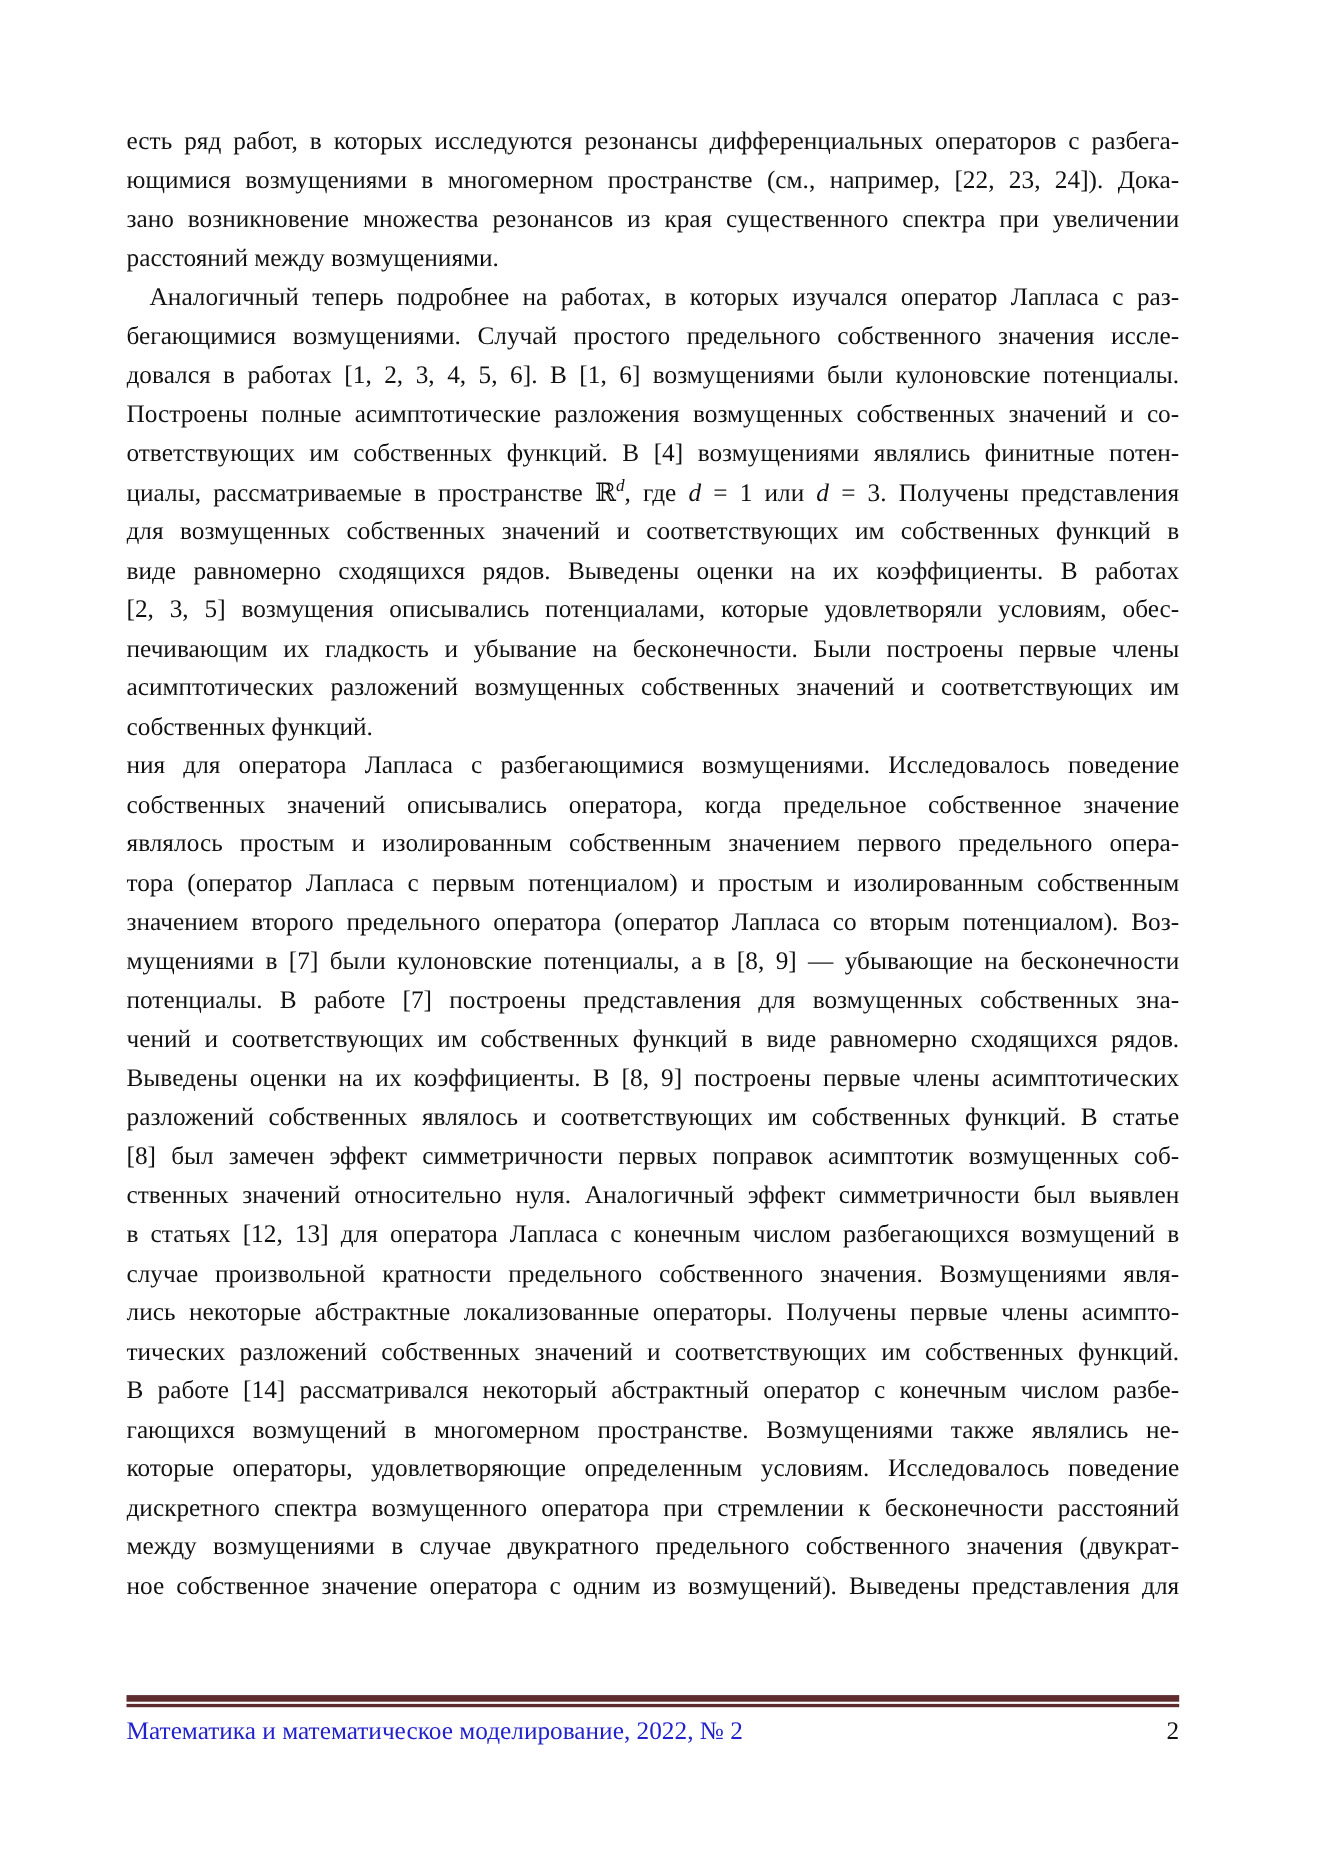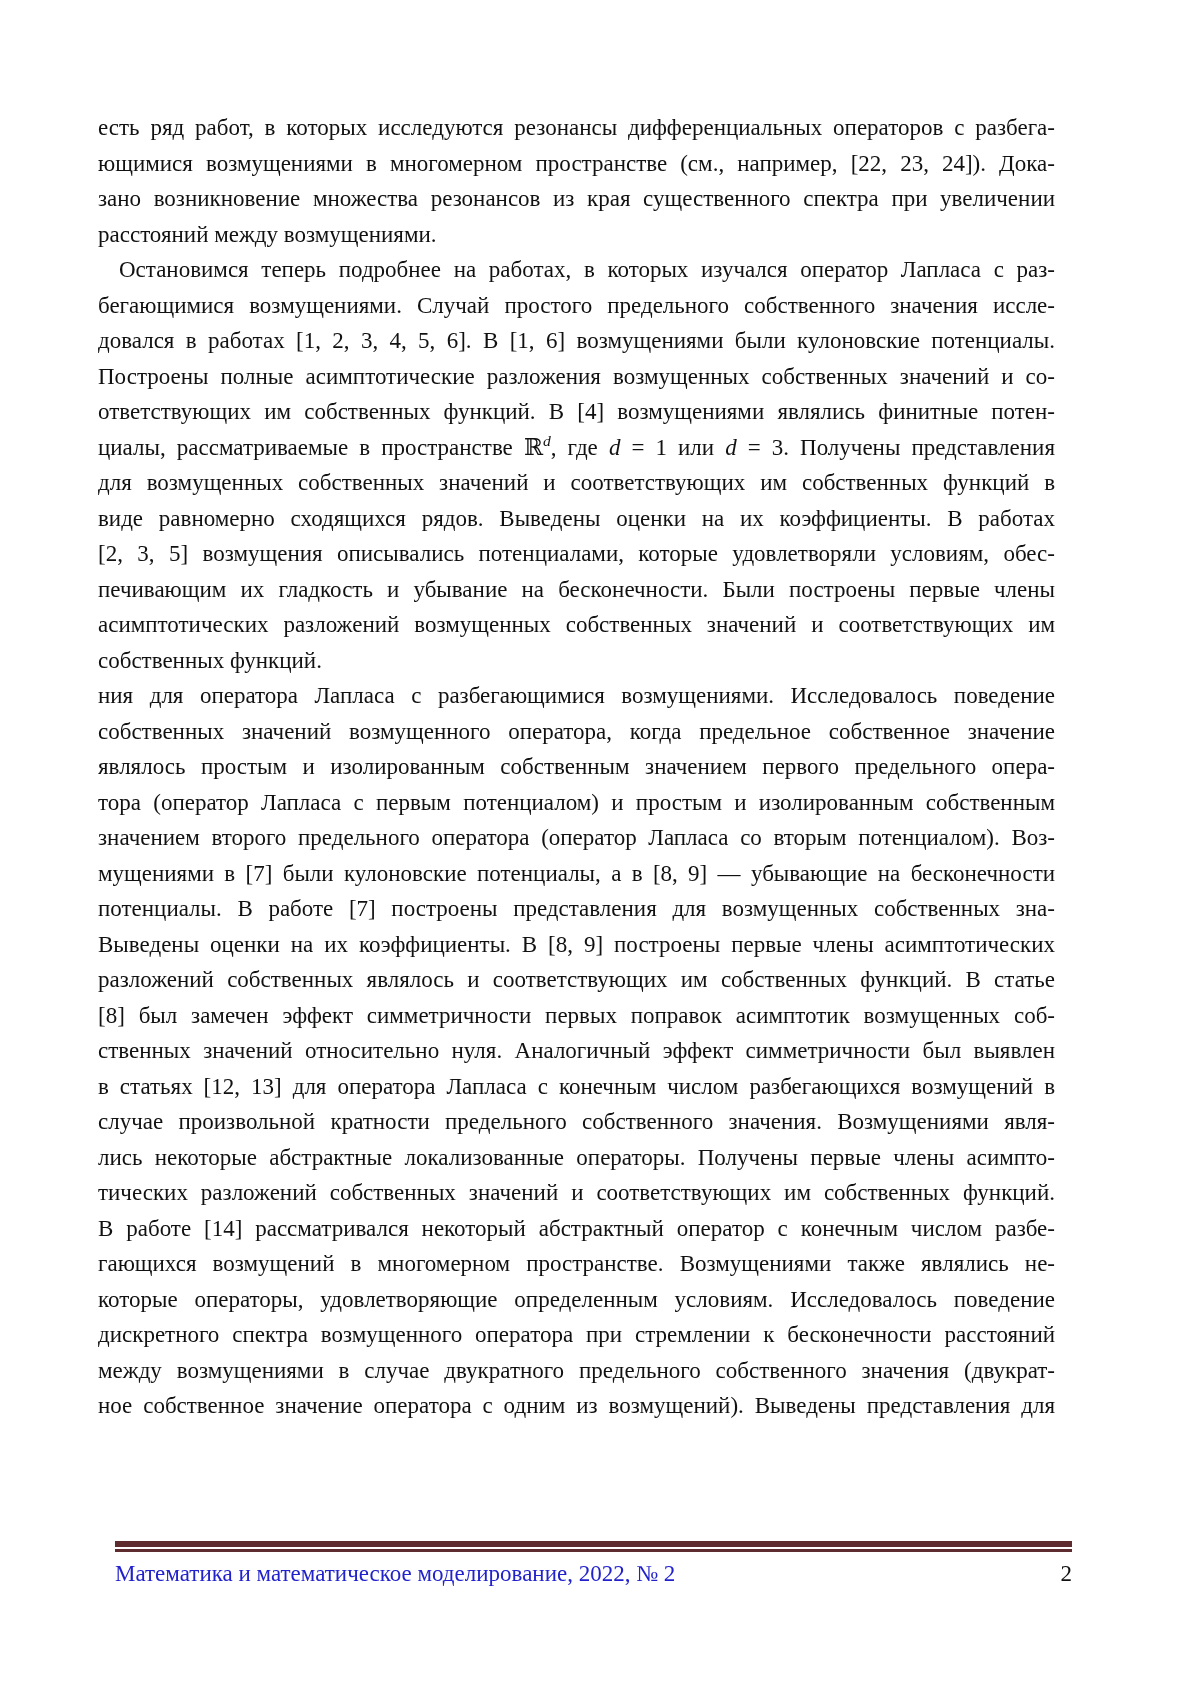--- a/index.html
+++ b/index.html
@@ -18,21 +18,21 @@
   }
   .page {
     position: absolute;
     left: 0; top: 0;
     width: 1200px; height: 1697px;
     background: #ffffff;
     overflow: hidden;
   }
   .content {
     position: absolute;
-    left: 98px;
+    left: 115px;
     top: 110px;
     width: 957px;
     font-size: 23px;
   }
   .para { margin: 0; }
   .line {
     height: 35.5px;
     line-height: 35.5px;
     text-align: justify;
     text-align-last: justify;
@@ -82,41 +82,42 @@
 <div class="page">
 
   <div class="content">
       <div class="para">
         <div class="line">есть ряд работ, в которых исследуются резонансы дифференциальных операторов с разбега-</div>
         <div class="line">ющимися возмущениями в многомерном пространстве (см., например, [22, 23, 24]).  Дока-</div>
         <div class="line">зано возникновение множества резонансов из края существенного спектра при увеличении</div>
         <div class="line lastline">расстояний между возмущениями.</div>
       </div>
       <div class="para">
-        <div class="line indent">Остановимся теперь подробнее на работах, в которых изучался оператор Лапласа с раз-</div>
+        <div class="line indent">Аналогичный теперь подробнее на работах, в которых изучался оператор Лапласа с раз-</div>
         <div class="line">бегающимися возмущениями.  Случай простого предельного собственного значения иссле-</div>
         <div class="line">довался в работах [1, 2, 3, 4, 5, 6].  В [1, 6] возмущениями были кулоновские потенциалы.</div>
         <div class="line">Построены полные асимптотические разложения возмущенных собственных значений и со-</div>
         <div class="line">ответствующих им собственных функций.  В [4] возмущениями являлись финитные потен-</div>
         <div class="line">циалы, рассматриваемые в пространстве <span class="bb">ℝ</span><sup><i>d</i></sup>, где <i>d</i> = 1 или <i>d</i> = 3.  Получены представления</div>
         <div class="line">для возмущенных собственных значений и соответствующих им собственных функций в</div>
         <div class="line">виде равномерно сходящихся рядов.  Выведены оценки на их коэффициенты.  В работах</div>
         <div class="line">[2, 3, 5] возмущения описывались потенциалами, которые удовлетворяли условиям, обес-</div>
         <div class="line">печивающим их гладкость и убывание на бесконечности.  Были построены первые члены</div>
         <div class="line">асимптотических разложений возмущенных собственных значений и соответствующих им</div>
         <div class="line lastline">собственных функций.</div>
       </div>
       <div class="para">
         <div class="line">ния для оператора Лапласа с разбегающимися возмущениями.  Исследовалось поведение</div>
-        <div class="line">собственных значений возмущенного оператора, когда предельное собственное значение</div>
+        <div class="line">собственных значений описывались оператора, когда предельное собственное значение</div>
         <div class="line">являлось простым и изолированным собственным значением первого предельного опера-</div>
         <div class="line">тора (оператор Лапласа с первым потенциалом) и простым и изолированным собственным</div>
         <div class="line">значением второго предельного оператора (оператор Лапласа со вторым потенциалом).  Воз-</div>
         <div class="line">мущениями в [7] были кулоновские потенциалы, а в [8, 9] — убывающие на бесконечности</div>
         <div class="line">потенциалы.  В работе [7] построены представления для возмущенных собственных зна-</div>
+        <div class="line">чений и соответствующих им собственных функций в виде равномерно сходящихся рядов.</div>
         <div class="line">Выведены оценки на их коэффициенты.  В [8, 9] построены первые члены асимптотических</div>
         <div class="line">разложений собственных являлось и соответствующих им собственных функций.  В статье</div>
         <div class="line">[8] был замечен эффект симметричности первых поправок асимптотик возмущенных соб-</div>
         <div class="line">ственных значений относительно нуля.  Аналогичный эффект симметричности был выявлен</div>
         <div class="line">в статьях [12, 13] для оператора Лапласа с конечным числом разбегающихся возмущений в</div>
         <div class="line">случае произвольной кратности предельного собственного значения.  Возмущениями явля-</div>
         <div class="line">лись некоторые абстрактные локализованные операторы.  Получены первые члены асимпто-</div>
         <div class="line">тических разложений собственных значений и соответствующих им собственных функций.</div>
         <div class="line">В работе [14] рассматривался некоторый абстрактный оператор с конечным числом разбе-</div>
         <div class="line">гающихся возмущений в многомерном пространстве.  Возмущениями также являлись не-</div>

